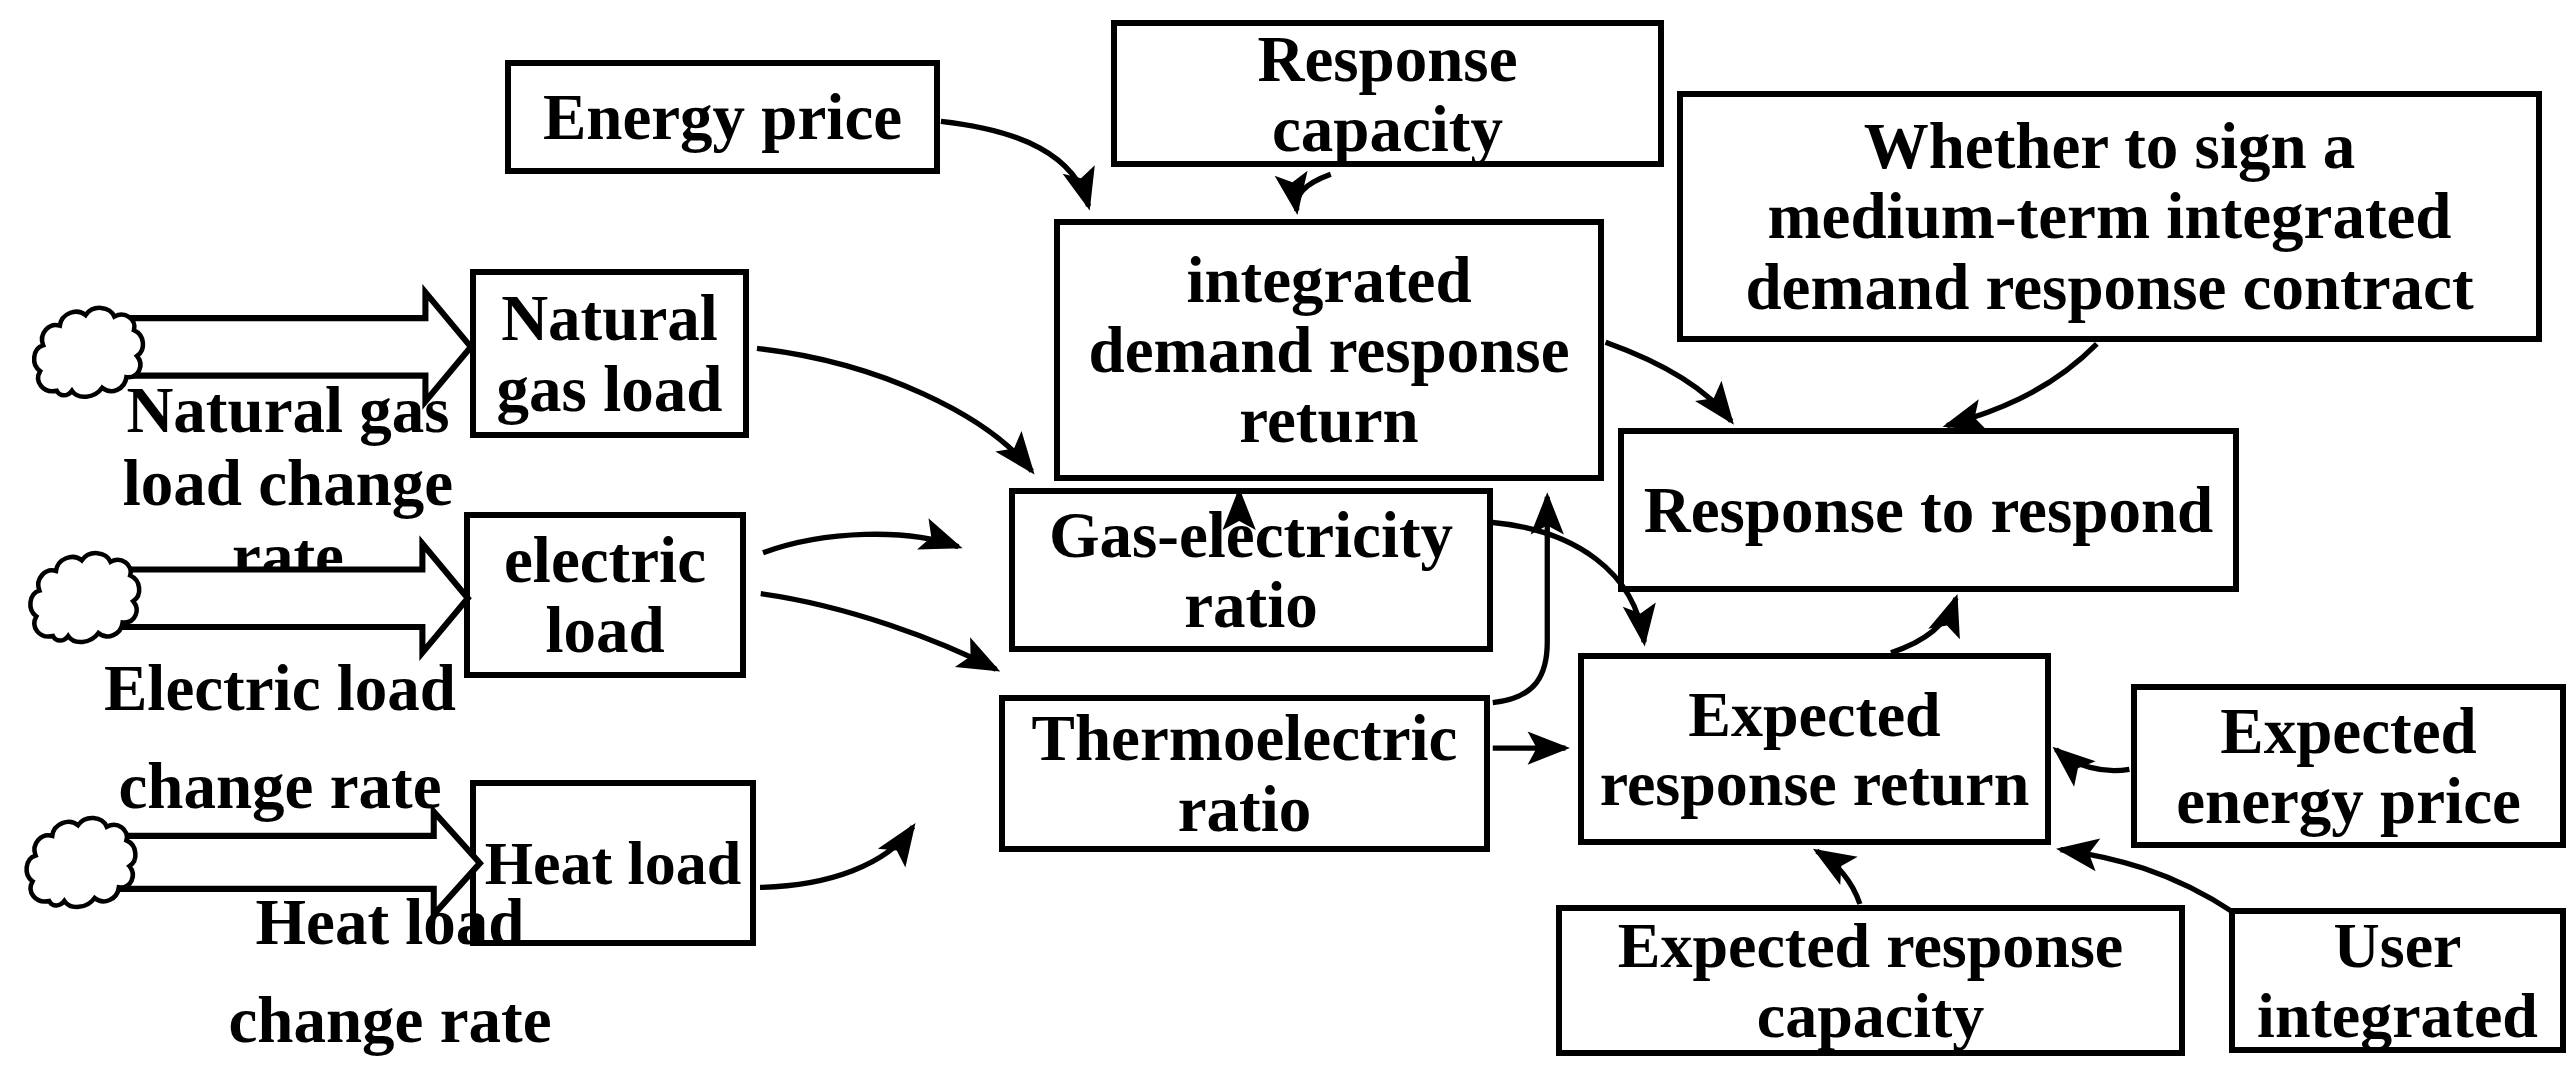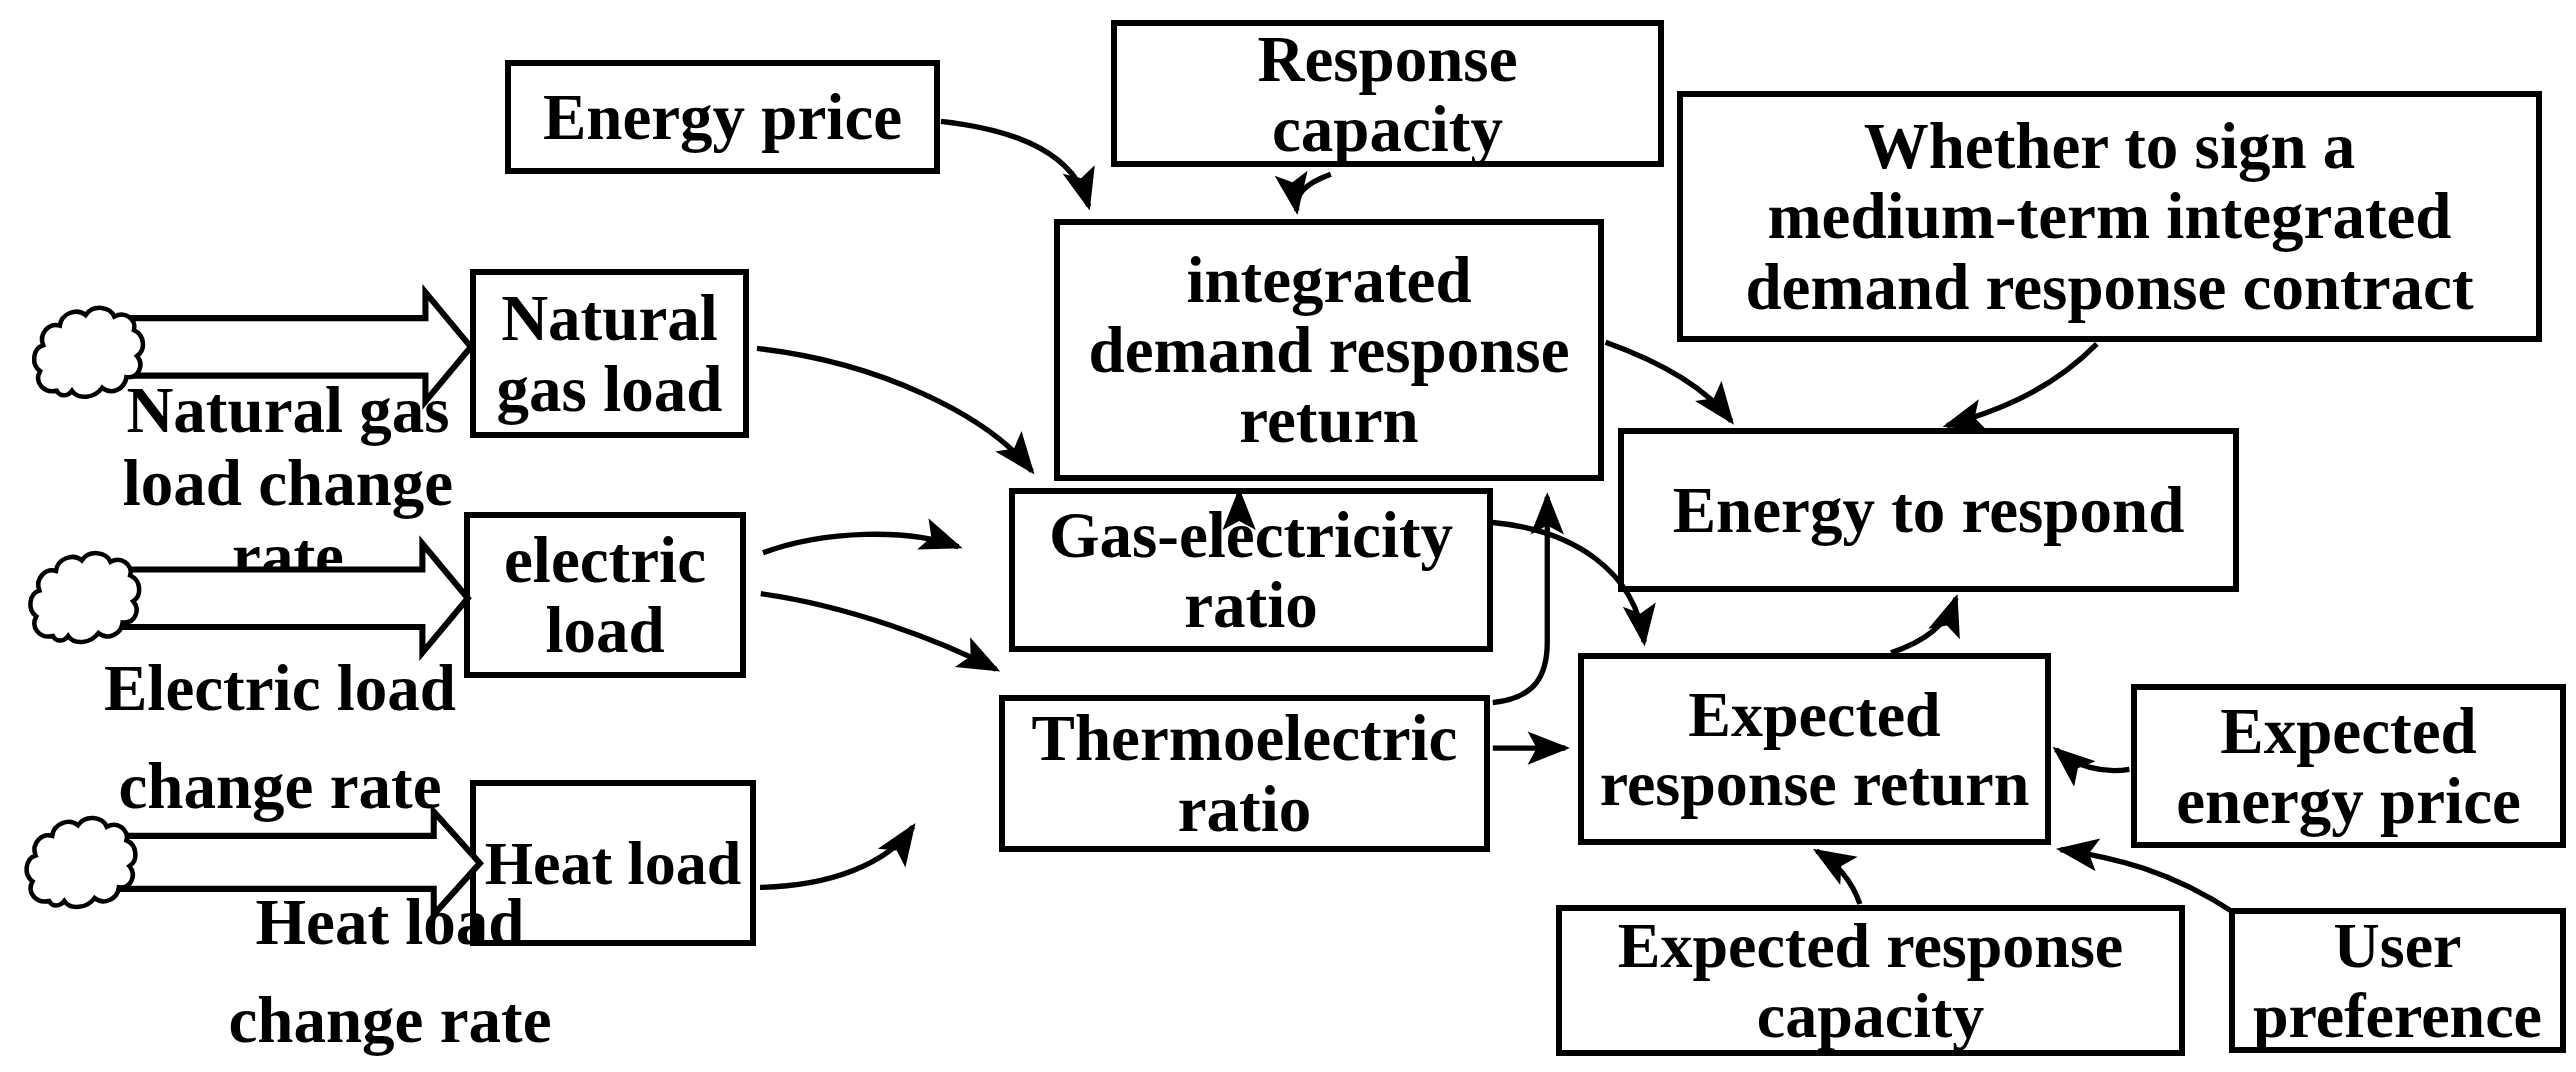--- a/index.html
+++ b/index.html
@@ -46,33 +46,33 @@
 gas load</div>
 
   <div class="box fs82" style="left:470px;top:780px;width:286px;height:166px;">Heat load</div>
 
   <div class="box" style="left:1009px;top:488px;width:484px;height:164px;">Gas-electricity
 ratio</div>
 
   <div class="box" style="left:999px;top:669px;width:491px;height:157px;margin-top:26px;">Thermoelectric
 ratio</div>
 
-  <div class="box" style="left:1618px;top:428px;width:621px;height:164px;">Energy to respond</div>
+  <div class="box" style="left:1618px;top:428px;width:621px;height:164px;">Response to respond</div>
 
   <div class="box fs84" style="left:1578px;top:653px;width:473px;height:192px;">Expected
 response return</div>
 
   <div class="box" style="left:2131px;top:684px;width:435px;height:164px;">Expected
 energy price</div>
 
   <div class="box fs84" style="left:1556px;top:905px;width:629px;height:151px;">Expected response
 capacity</div>
 
   <div class="box fs84" style="left:2229px;top:908px;width:337px;height:145px;">User
-preference</div>
+integrated</div>
 
   <div class="flabel tight" style="left:61px;top:374px;width:454px;">Natural gas
 load change
 rate</div>
 
   <div class="flabel" style="left:53px;top:640px;width:454px;">Electric load
 change rate</div>
 
   <div class="flabel" style="left:163px;top:874px;width:454px;">Heat load
 change rate</div>

